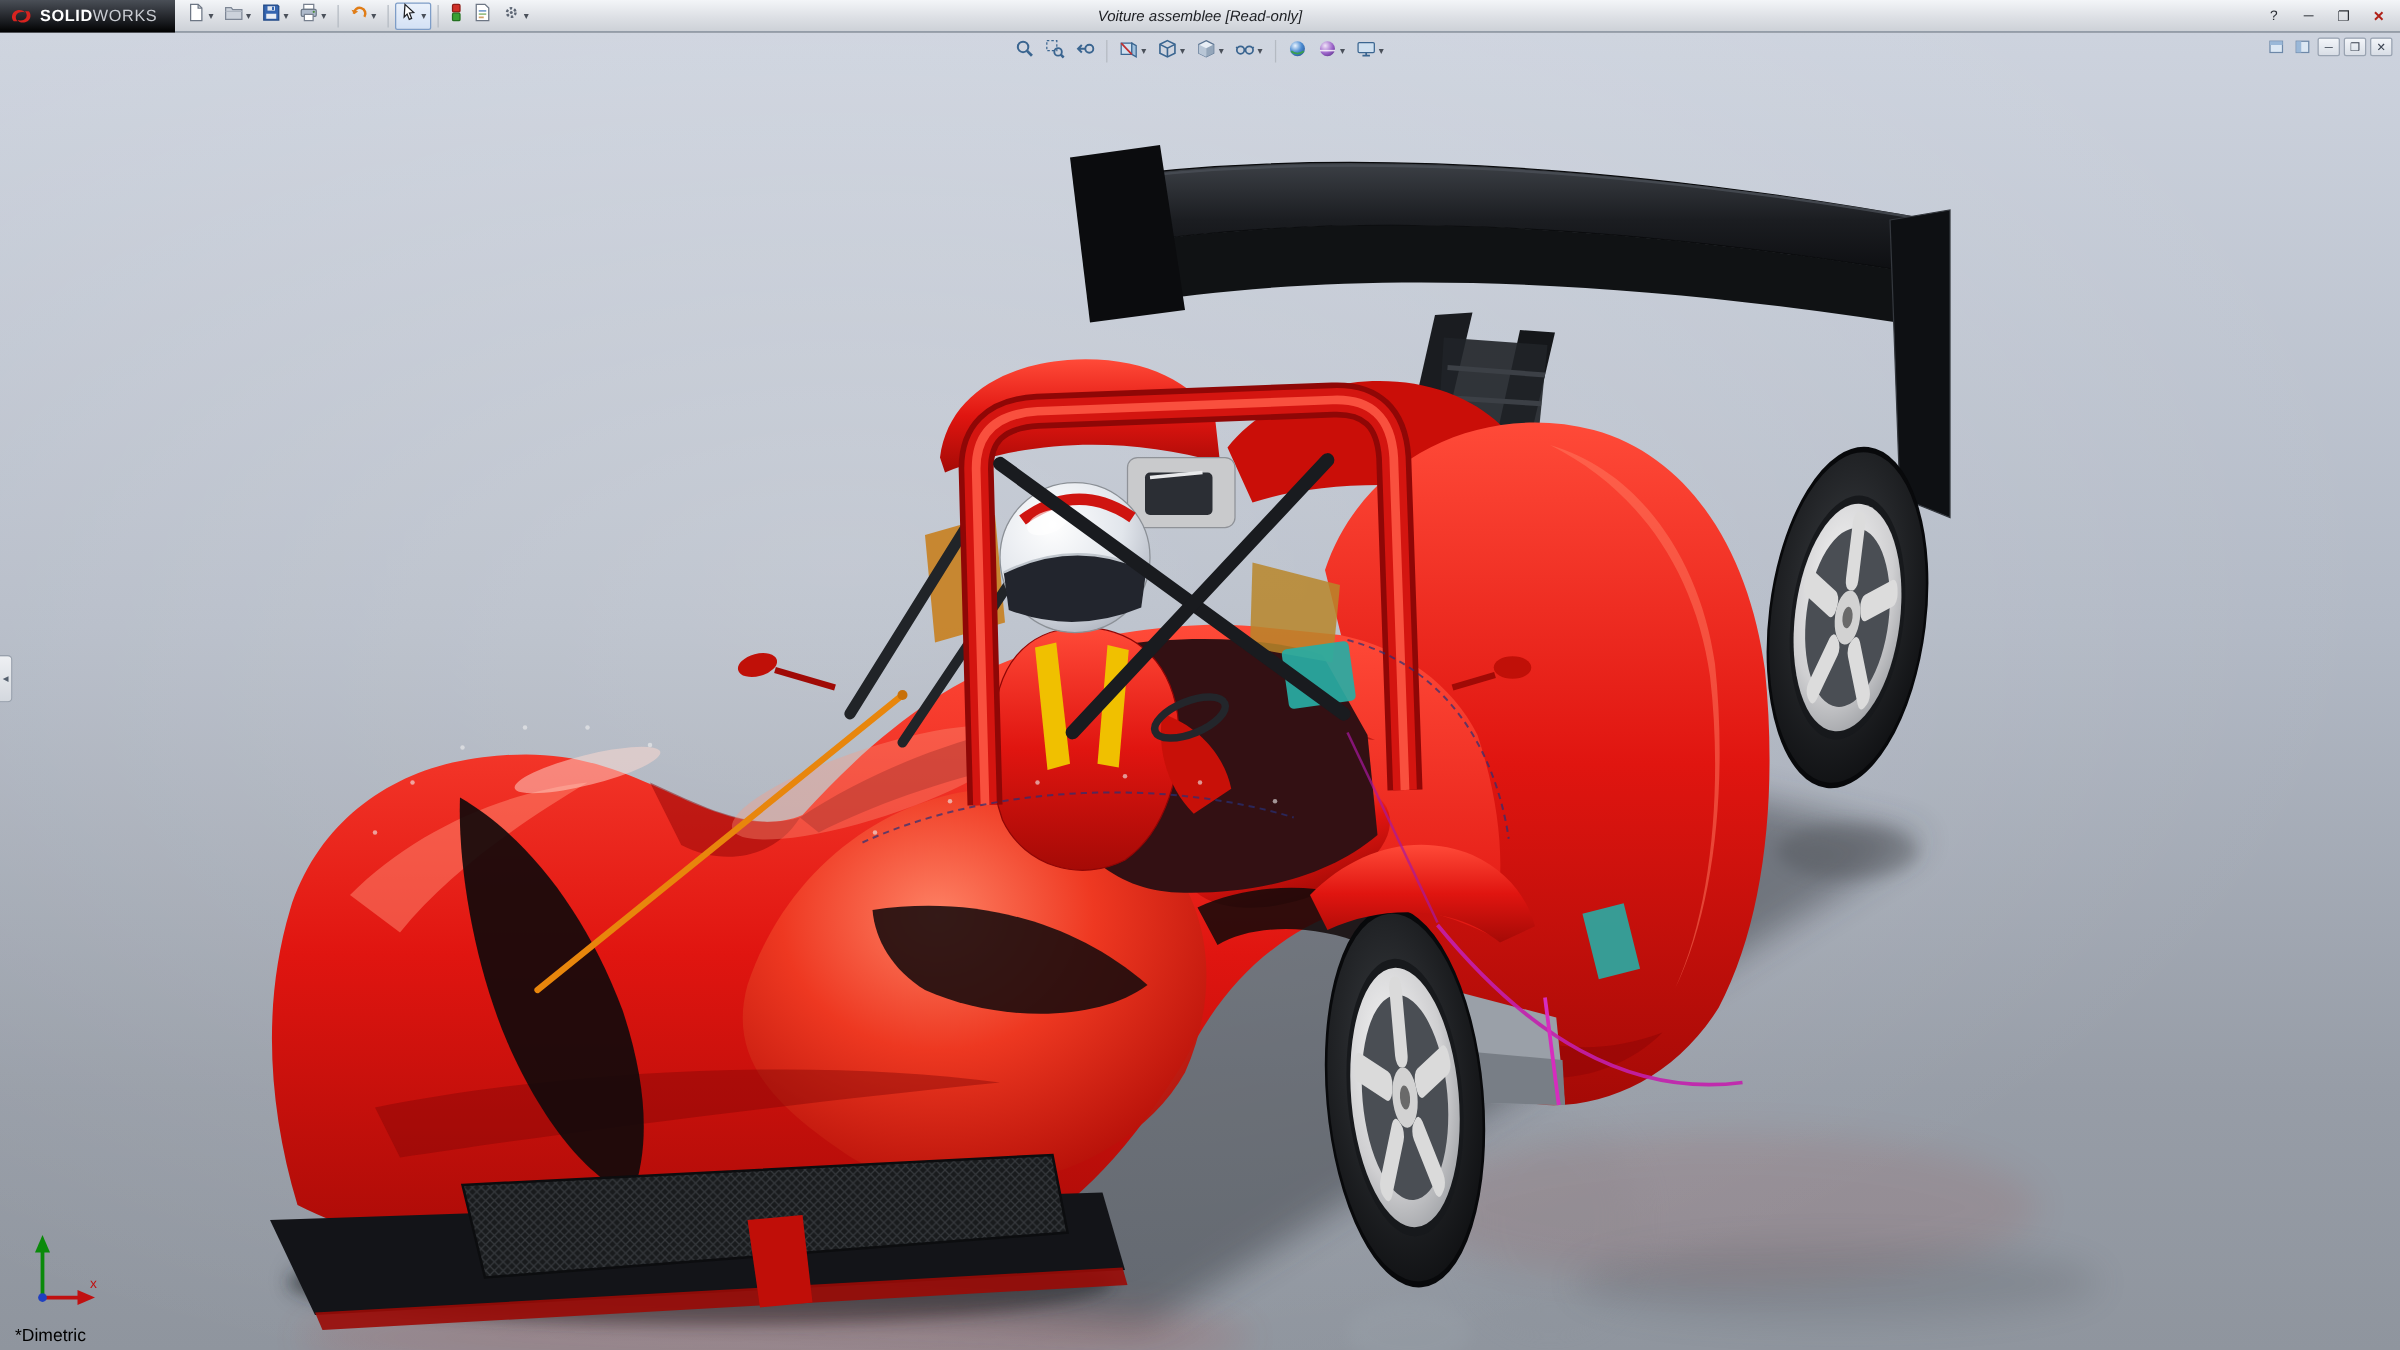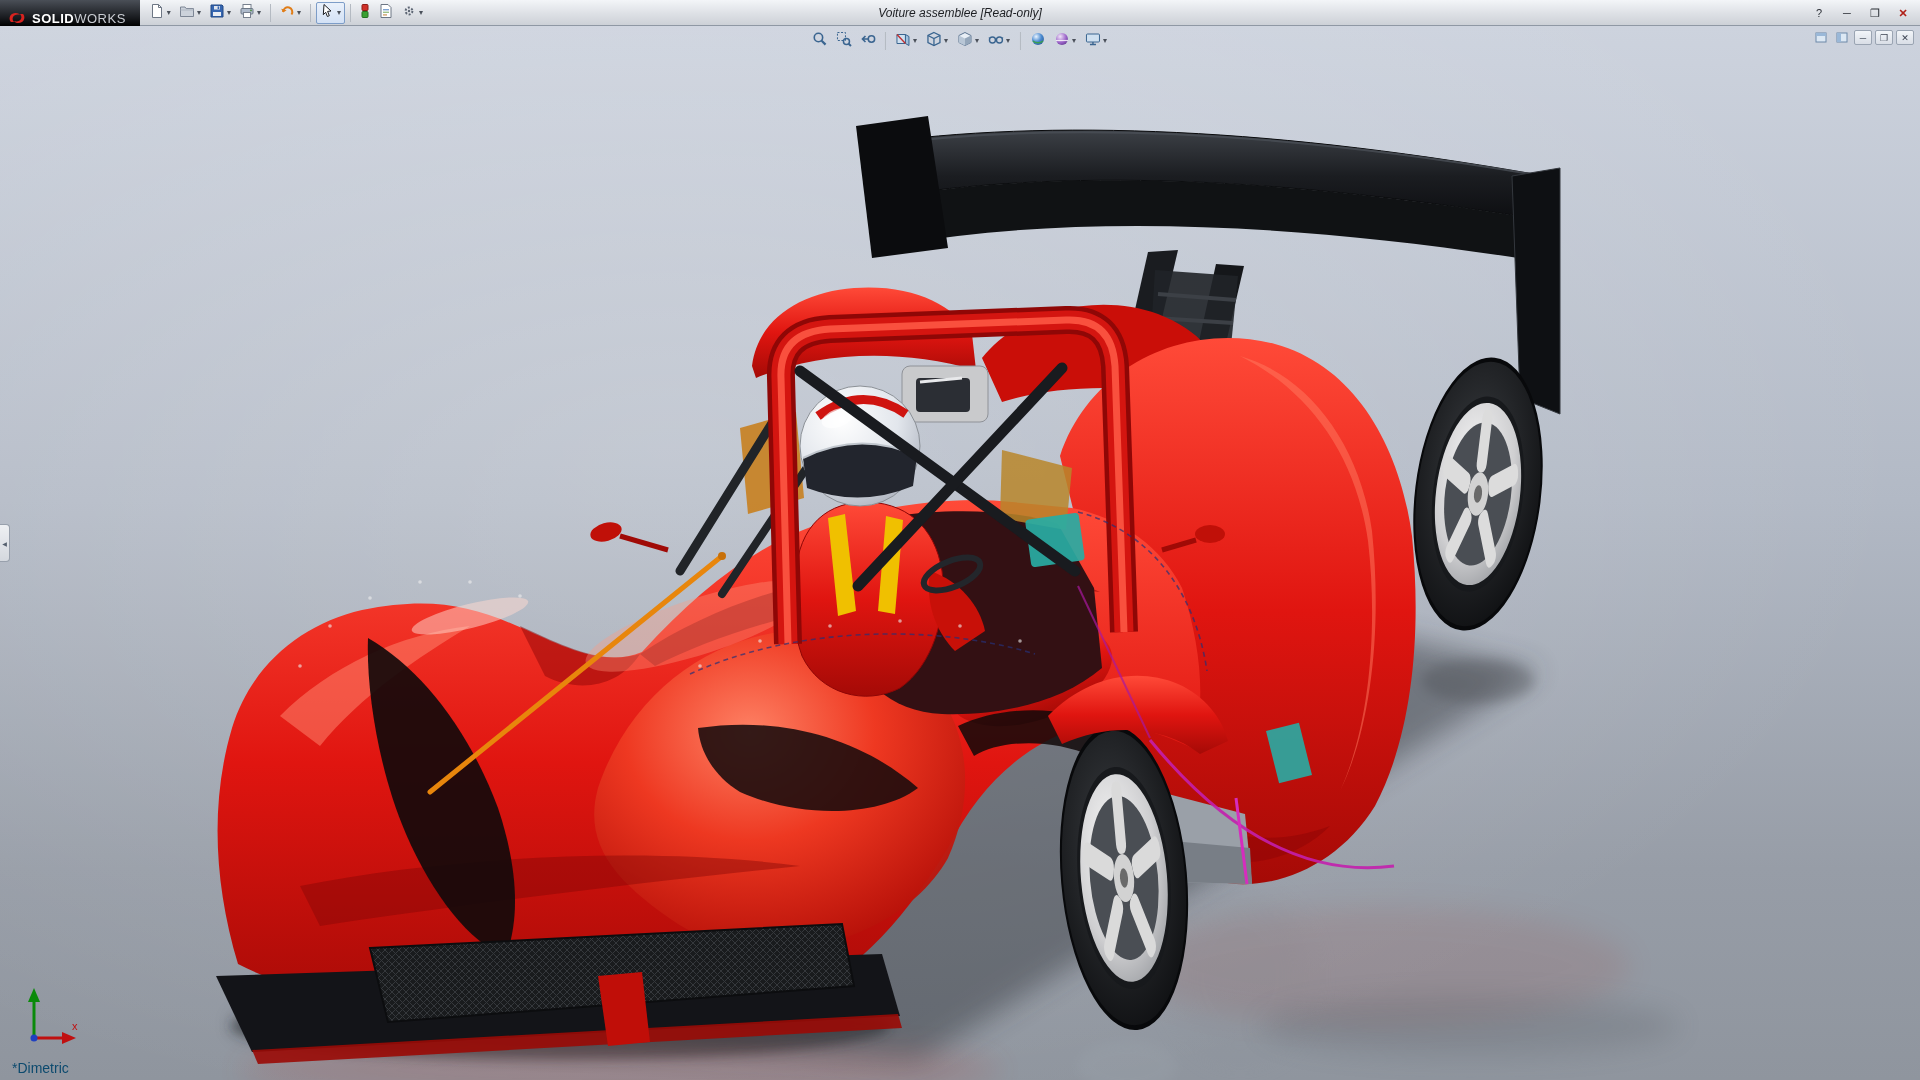--- a/index.html
+++ b/index.html
@@ -7,21 +7,21 @@
   body { background: #9aa0a8; }
 
   
   .titlebar {
     position: absolute; top: 0; left: 0; width: 1920px; height: 26px;
     background: linear-gradient(#f3f5f8, #dde0e5 55%, #cdd1d7);
     border-bottom: 1px solid #8f98a4;
     display: flex; align-items: center; z-index: 30;
   }
   .brand {
-    height: 26px; padding: 0 14px 0 8px; display: flex; align-items: flex-end; gap: 6px;
+    height: 26px; padding: 0 14px 0 8px; display: flex; align-items: center; gap: 6px;
     background: linear-gradient(#4a4f57, #17191d 70%, #000);
     color: #fff; font-size: 13px; letter-spacing: .5px;
   }
   .brand .b1 { font-weight: bold; color: #ffffff; }
   .brand .b2 { font-weight: normal; color: #c9ccd2; }
   .tb-toolbar { display: flex; align-items: center; height: 26px; padding: 0 6px; gap: 1px; }
   .tb-btn {
     display: flex; align-items: center; height: 22px; padding: 1px 2px;
     border: 1px solid transparent; border-radius: 2px; gap: 1px; cursor: default;
   }
@@ -65,21 +65,21 @@
     position: absolute; left: 0; top: 498px; width: 10px; height: 38px; z-index: 20;
     background: linear-gradient(#eef0f3,#d4d8de); border: 1px solid #98a0ac; border-left: none;
     border-radius: 0 4px 4px 0; display: flex; align-items: center; justify-content: center;
     font-size: 6px; color: #55606e;
   }
 
   
   .triad { position: absolute; left: 16px; bottom: 30px; z-index: 20; }
   .dimetric {
     position: absolute; left: 12px; bottom: 4px; z-index: 20;
-    font-size: 14px; color: #0c4a6e;
+    font-size: 14px; color: #000000;
   }
 </style>
 </head>
 <body>
 
 <div class="titlebar">
   <div class="brand">
     <svg width="18" height="16" viewBox="0 0 18 16">
       <path d="M3 12c-2-2-2-6 1-8 3-2 7-1 8 1-3-1-6 0-7 2-1 2 0 4 1 5z" fill="#d8231f"></path>
       <path d="M15 4c2 2 2 6-1 8-3 2-7 1-8-1 3 1 6 0 7-2 1-2 0-4-1-5z" fill="#d8231f"></path>

